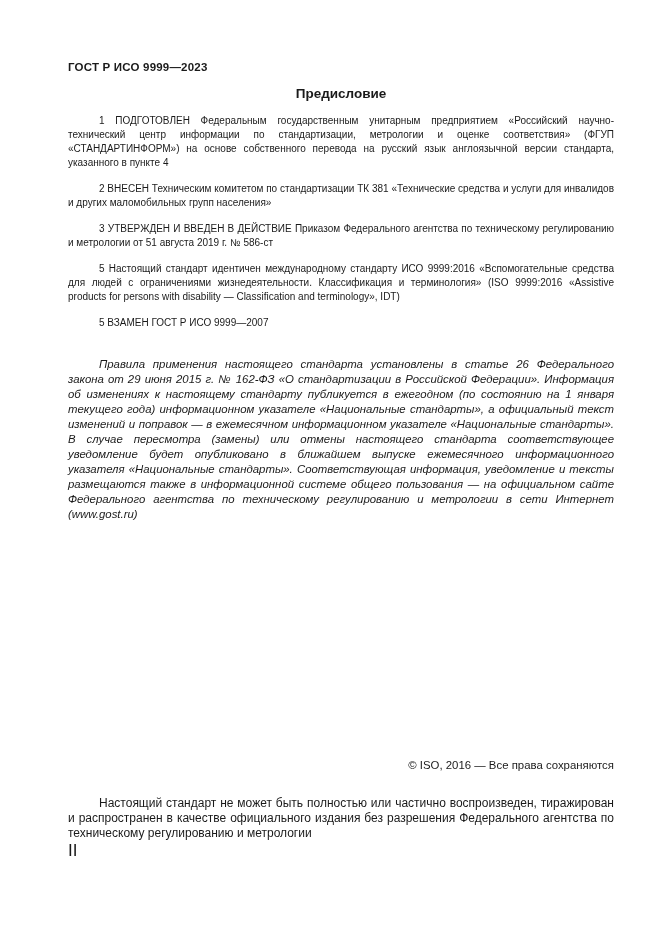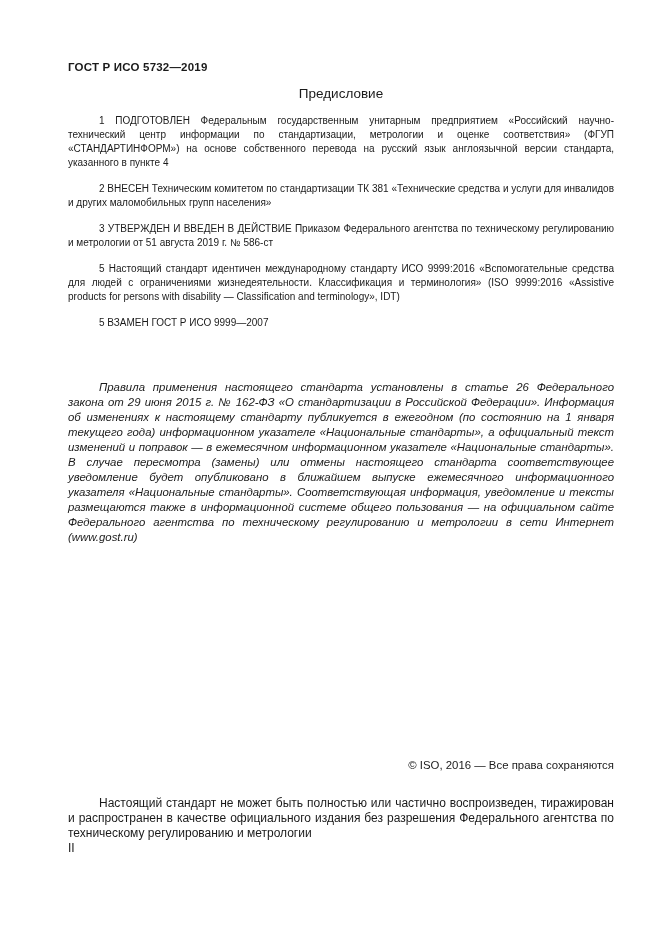--- a/index.html
+++ b/index.html
@@ -24,39 +24,39 @@
     font-weight: bold;
     letter-spacing: 0.2px;
   }
   .section-title {
     position: absolute;
     left: 68px;
     top: 86px;
     width: 546px;
     text-align: center;
     font-size: 13.5px;
-    font-weight: normal;
+    font-weight: bold;
   }
   .foreword {
     position: absolute;
     left: 68px;
     top: 114px;
     width: 546px;
   }
   .foreword p {
     margin: 0 0 12px 0;
     font-size: 10px;
     line-height: 14px;
     text-align: justify;
     text-indent: 31px;
   }
   .legal-notice {
     position: absolute;
     left: 68px;
-    top: 380px;
+    top: 357px;
     width: 546px;
     font-size: 11.4px;
     line-height: 15px;
     font-style: italic;
     text-align: justify;
     text-indent: 31px;
   }
   .copyright-block {
     position: absolute;
     right: 47px;
@@ -72,29 +72,29 @@
     width: 546px;
     font-size: 12px;
     line-height: 15.2px;
     text-align: justify;
     text-indent: 31px;
   }
   .page-number {
     position: absolute;
     left: 68px;
     top: 841px;
-    font-size: 12px;
+    font-size: 17px;
   }
 </style>
 </head>
 <body>
 
 <div class="page">
 
-  <div class="doc-header">ГОСТ Р ИСО 5732—2019</div>
+  <div class="doc-header">ГОСТ Р ИСО 9999—2023</div>
 
   <div class="section-title">Предисловие</div>
 
   <div class="foreword">
     <p>1 ПОДГОТОВЛЕН Федеральным государственным унитарным предприятием «Российский научно-технический центр информации по стандартизации, метрологии и оценке соответствия» (ФГУП «СТАНДАРТИНФОРМ») на основе собственного перевода на русский язык англоязычной версии стандарта, указанного в пункте 4</p>
     <p>2 ВНЕСЕН Техническим комитетом по стандартизации ТК 381 «Технические средства и услуги для инвалидов и других маломобильных групп населения»</p>
     <p>3 УТВЕРЖДЕН И ВВЕДЕН В ДЕЙСТВИЕ Приказом Федерального агентства по техническому регулированию и метрологии от 51 августа 2019 г. № 586-ст</p>
     <p>5 Настоящий стандарт идентичен международному стандарту ИСО 9999:2016 «Вспомогательные средства для людей с ограничениями жизнедеятельности. Классификация и терминология» (ISO 9999:2016 «Assistive products for persons with disability — Classification and terminology», IDT)</p>
     <p>5 ВЗАМЕН ГОСТ Р ИСО 9999—2007</p>
   </div>

